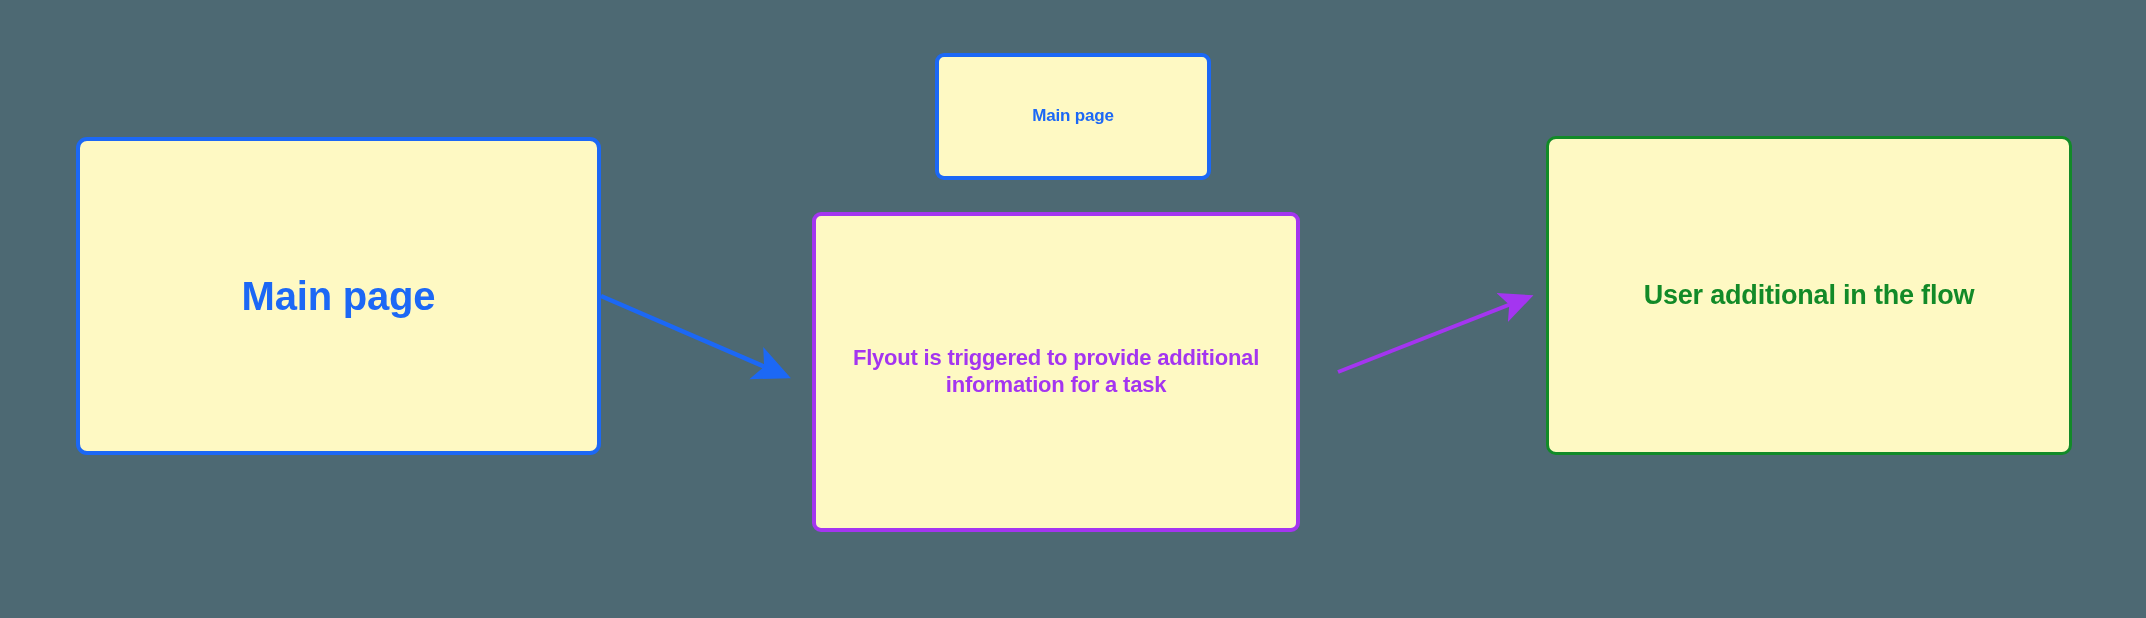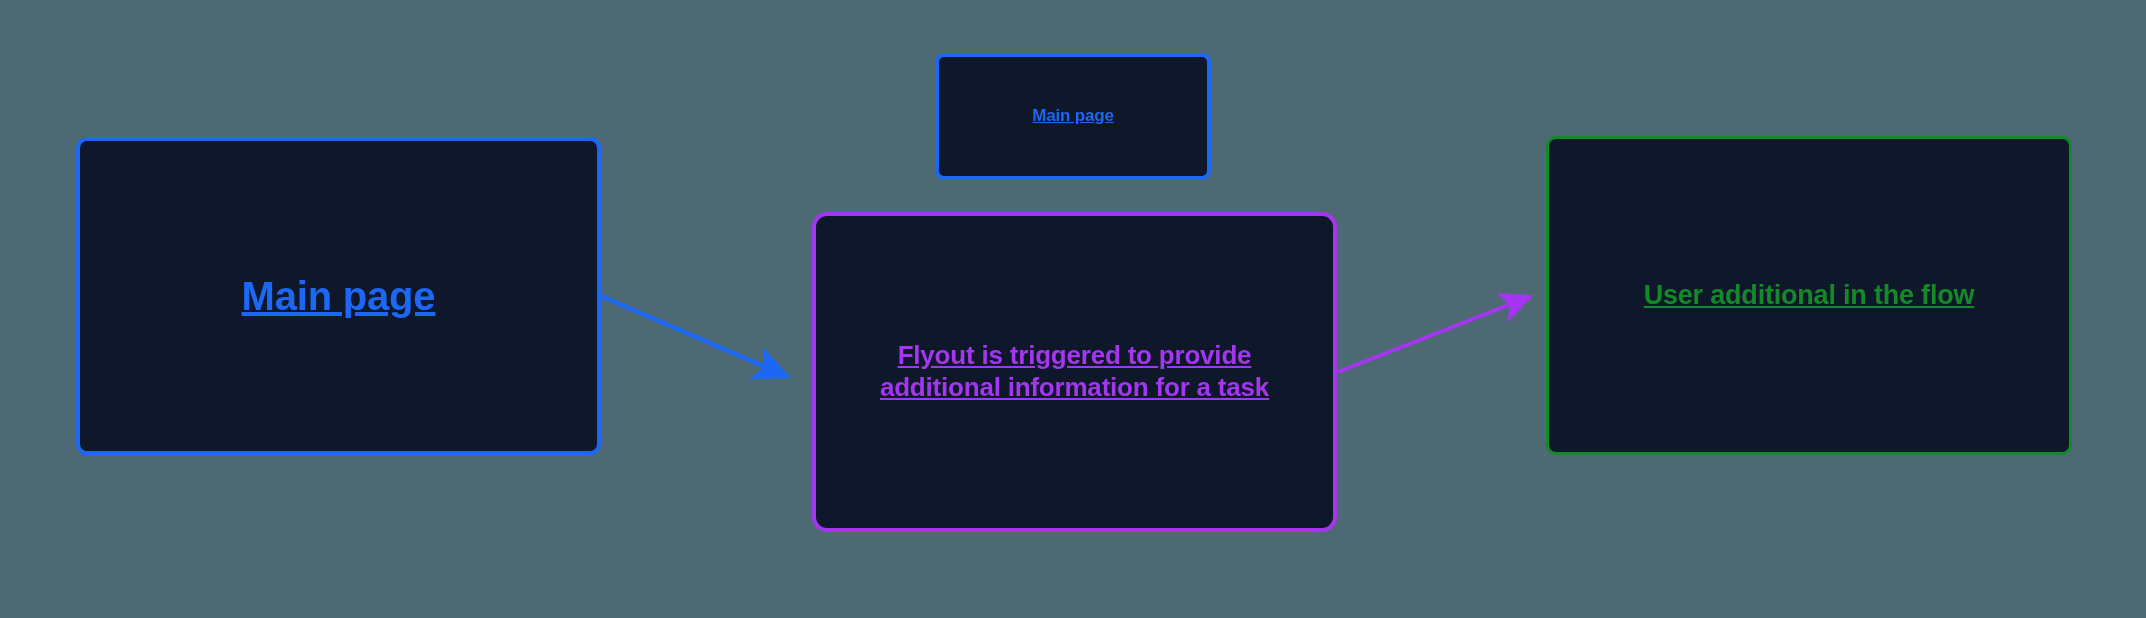--- a/index.html
+++ b/index.html
@@ -14,28 +14,27 @@
   }
   #canvas {
     position: relative;
     width: 2146px;
     height: 618px;
     background: #4d6973;
   }
   .node {
     position: absolute;
     box-sizing: border-box;
-    background: #0f172a;
+    background: #fef9c3;
     display: flex;
     align-items: center;
     justify-content: center;
     text-align: center;
     font-weight: bold;
     letter-spacing: -0.2px;
-    text-decoration: underline;
   }
   
   #node-main-page-large {
     left: 76px;
     top: 137px;
     width: 525px;
     height: 318px;
     border: 4px solid #1c68f5;
     border-radius: 11px;
     color: #1c68f5;
@@ -51,26 +50,26 @@
     border: 4px solid #1c68f5;
     border-radius: 9px;
     color: #1c68f5;
     font-size: 17px;
     line-height: 1.2;
   }
   
   #node-flyout {
     left: 812px;
     top: 212px;
-    width: 525px;
+    width: 488px;
     height: 320px;
     border: 4px solid #a435f0;
-    border-radius: 15px;
+    border-radius: 9px;
     color: #a435f0;
-    font-size: 26px;
+    font-size: 22px;
     line-height: 1.22;
     padding: 0 26px;
   }
   
   #node-user-continues {
     left: 1546px;
     top: 136px;
     width: 526px;
     height: 319px;
     border: 3px solid #128a28;

